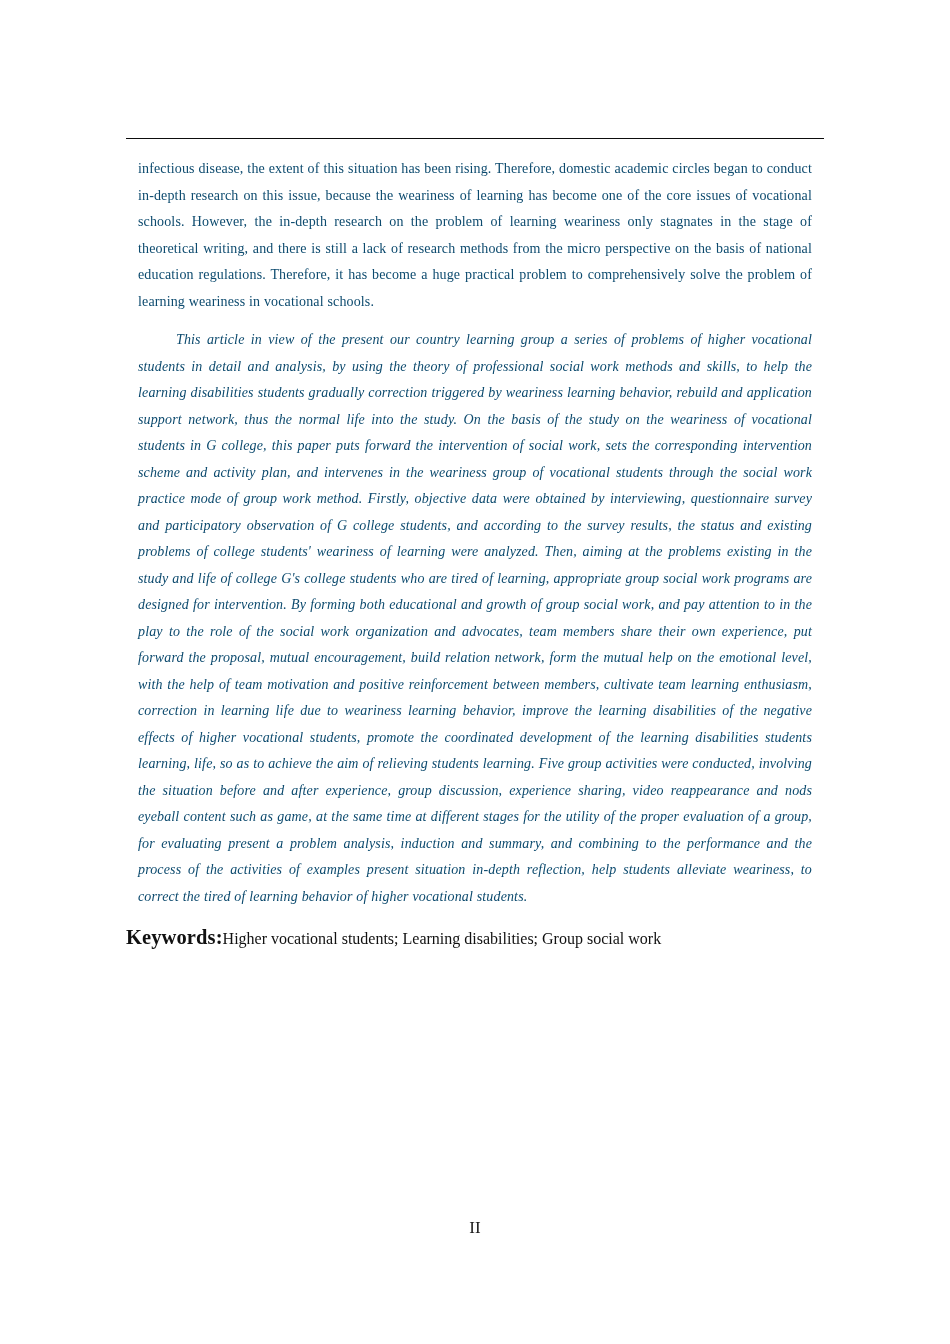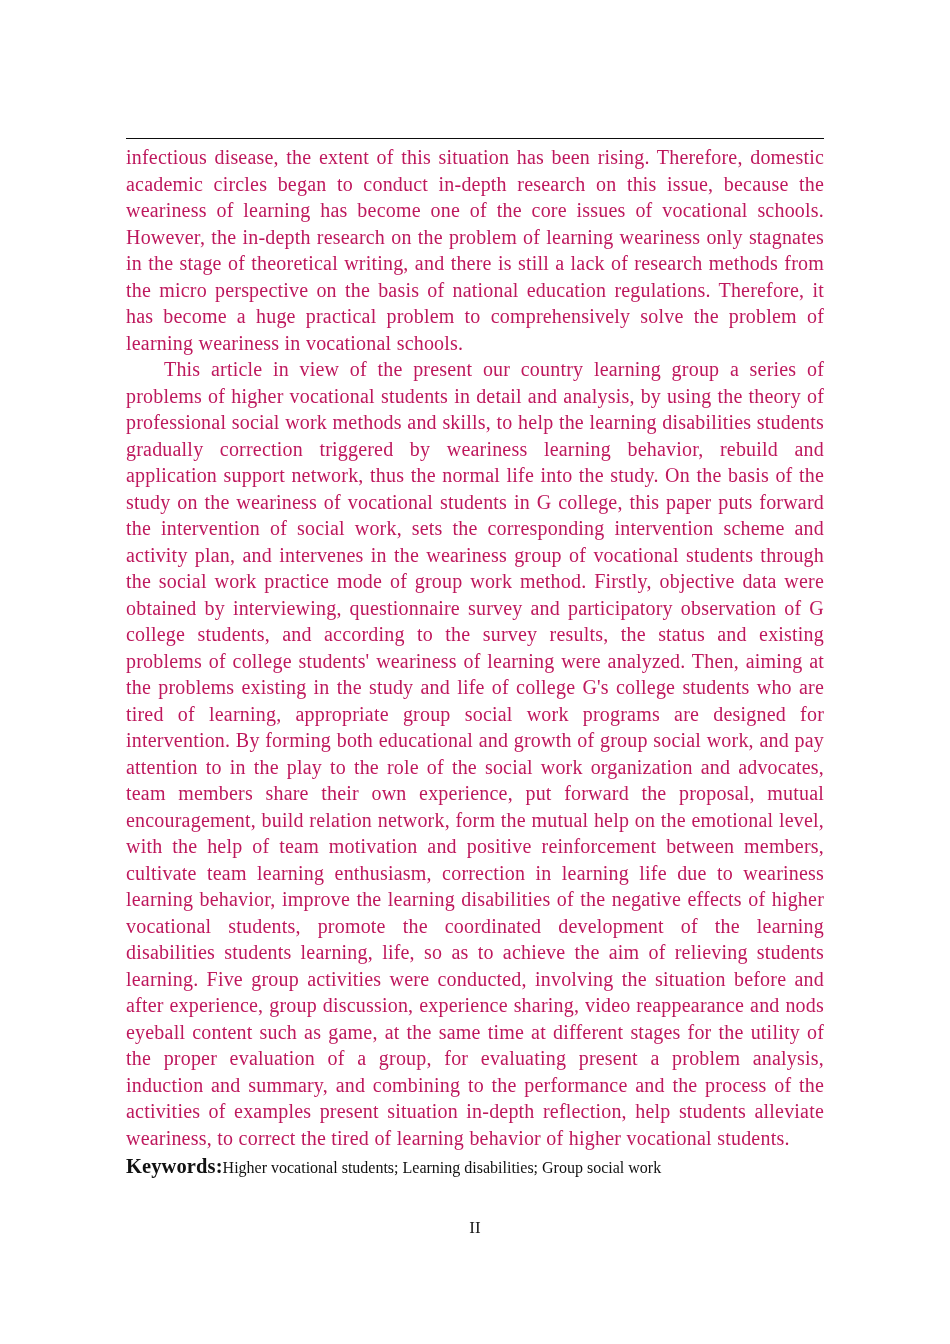--- a/index.html
+++ b/index.html
@@ -32,35 +32,36 @@
 
   
   .text-column {
     position: absolute;
     left: 126px;
     top: 144px;
     width: 698px;
   }
 
   .body-par {
-    margin: 0;
-    font-size: 20px;
+    margin: 12px;
+    font-size: 14px;
     line-height: 26.5px;
     text-align: justify;
     text-justify: inter-word;
-    color: #be185d;
+    color: #0c4a6e;
     letter-spacing: 0.01em;
     word-spacing: 0.01em;
     hyphens: none;
   }
   .body-par.continued {
     text-indent: 0;
   }
   .body-par.indented {
     text-indent: 38px;
+    font-style: italic;
   }
 
   
   .keywords-line {
     margin: 0;
     padding-top: 2px;
     font-size: 17.2px;
     line-height: 27px;
     text-align: left;
     color: #111111;

